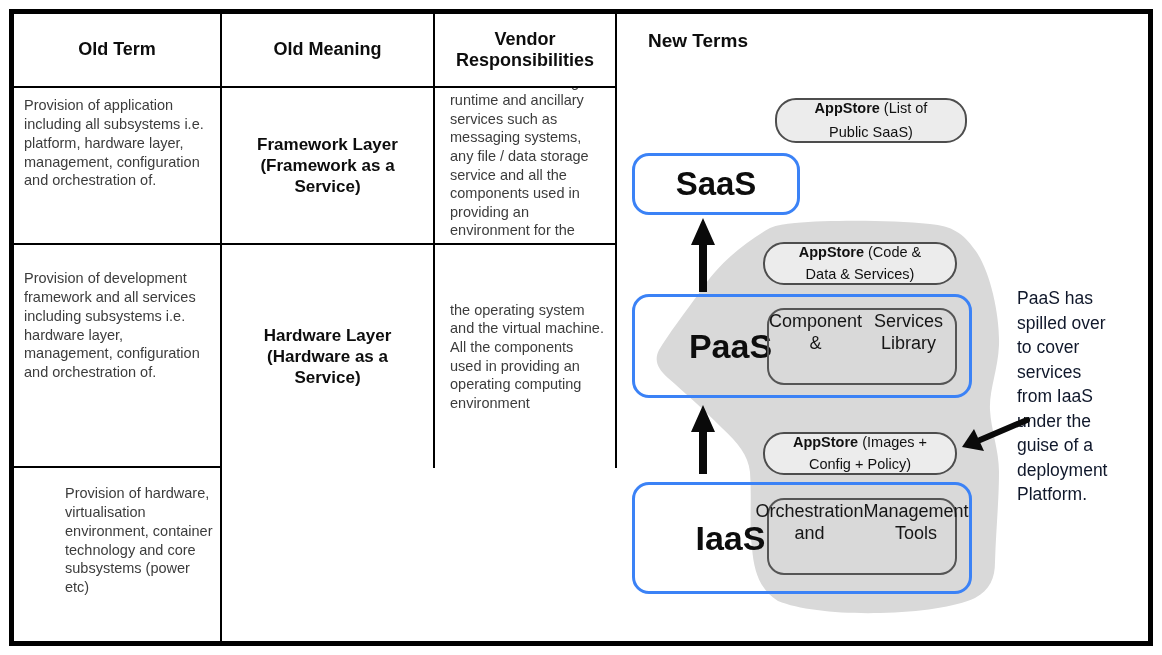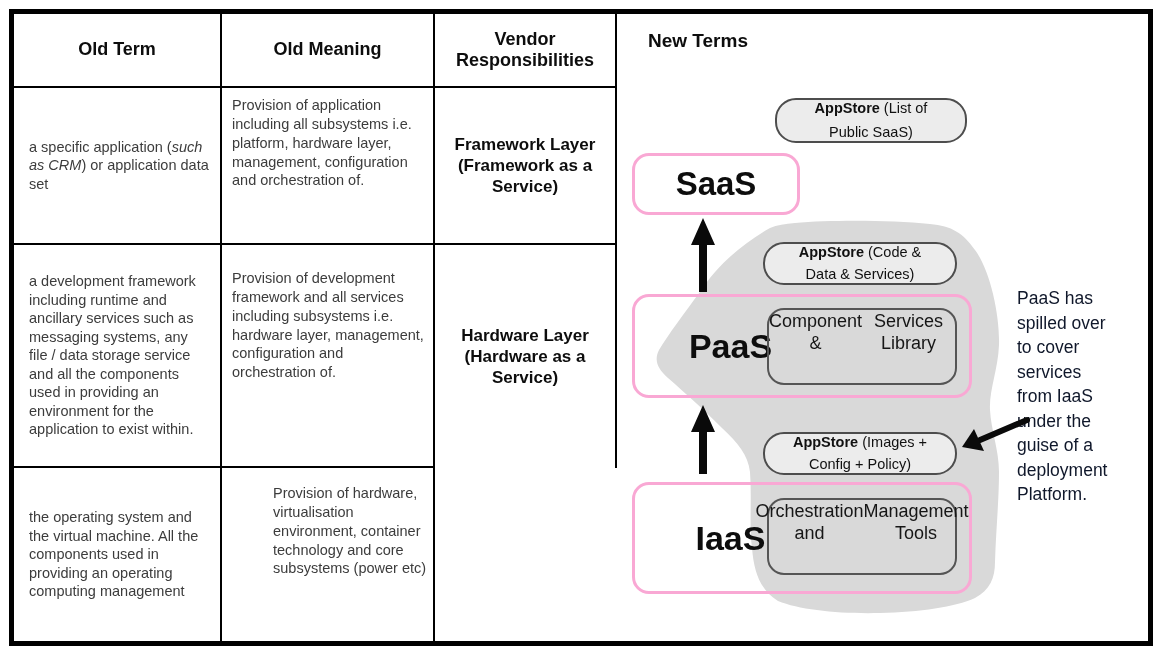--- a/index.html
+++ b/index.html
@@ -35,21 +35,21 @@
   .newtitle{position:absolute;left:634px;top:16px;font-weight:bold;font-size:19px;color:#0d0d0d;z-index:3;}
   svg.layer{position:absolute;left:0;top:0;z-index:1;}
   svg.toplayer{position:absolute;left:0;top:0;z-index:3;pointer-events:none;}
 
   .badge{
     position:absolute;background:#ececec;border:2.5px solid #4d4d4d;border-radius:21px;
     box-sizing:border-box;z-index:2;display:flex;flex-direction:column;justify-content:space-between;
     text-align:center;font-size:14.5px;line-height:17px;color:#111;
   }
   .bigbox{
-    position:absolute;border:3px solid #f9a8d4;border-radius:17px;box-sizing:border-box;z-index:2;
+    position:absolute;border:3px solid #3b82f6;border-radius:17px;box-sizing:border-box;z-index:2;
   }
   .whitefill{background:#fff;}
   .biglabel{font-weight:bold;color:#0d0d0d;}
   .saaslabel{display:flex;align-items:center;justify-content:center;height:100%;font-size:33px;}
   .sidelabel{position:absolute;left:28px;top:0;height:100%;width:135px;display:flex;
              align-items:center;justify-content:center;font-size:34px;}
   .innerbox{
     position:absolute;border:2.5px solid #555;border-radius:17px;box-sizing:border-box;z-index:2;
     display:flex;flex-direction:row;justify-content:center;text-align:center;
     font-size:18px;line-height:22px;color:#161616;
@@ -85,31 +85,28 @@
         C 949 219, 938 212, 916 210
         C 876 206, 816 206, 781 209
         C 771 210, 763 211, 756 214 Z"></path>
     </svg>
 
     <div class="oldtable">
       <div class="cell hcell">Old Term</div>
       <div class="cell hcell">Old Meaning</div>
       <div class="cell hcell">Vendor Responsibilities</div>
 
-      <div class="cell mcell">
-        <span><span>a specific application (</span><i>such as CRM</i><span>) or application data set</span></span>
-      </div>
       <div class="cell vcell">Provision of application including all subsystems i.e. platform, hardware layer, management, configuration and orchestration of.</div>
 
       <div class="cell tcell">Framework Layer (Framework as a Service)</div>
       <div class="cell mcell">a development framework including runtime and ancillary services such as messaging systems, any file / data storage service and all the components used in providing an environment for the application to exist within.</div>
       <div class="cell vcell v2">Provision of development framework and all services including subsystems i.e. hardware layer, management, configuration and orchestration of.</div>
 
       <div class="cell tcell lastrow">Hardware Layer (Hardware as a Service)</div>
-      <div class="cell mcell lastrow">the operating system and the virtual machine. All the components used in providing an operating computing management</div>
+      <div class="cell mcell lastrow">the operating system and the virtual machine. All the components used in providing an operating computing environment</div>
       <div class="cell vcell v3 lastrow">Provision of hardware, virtualisation environment, container technology and core subsystems (power etc)</div>
     </div>
 
     <div class="newtitle">New Terms</div>
 
     <div class="badge" style="left:761px;top:84px;width:192px;height:45px;">
       <div><b>AppStore</b><span> (List of</span></div>
       <div>Public SaaS)</div>
     </div>
 

